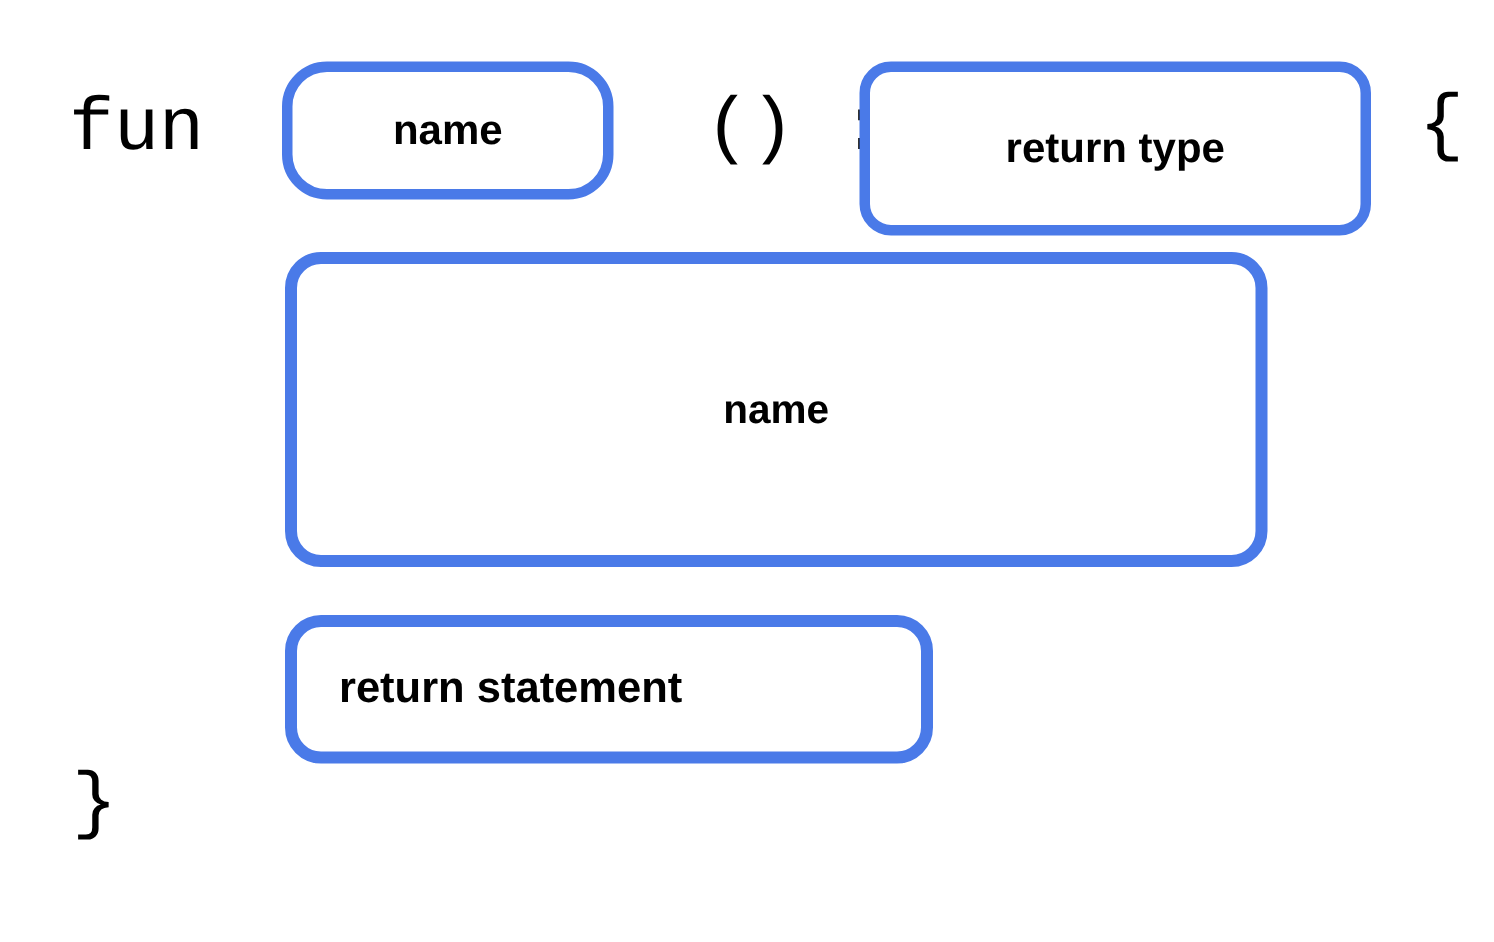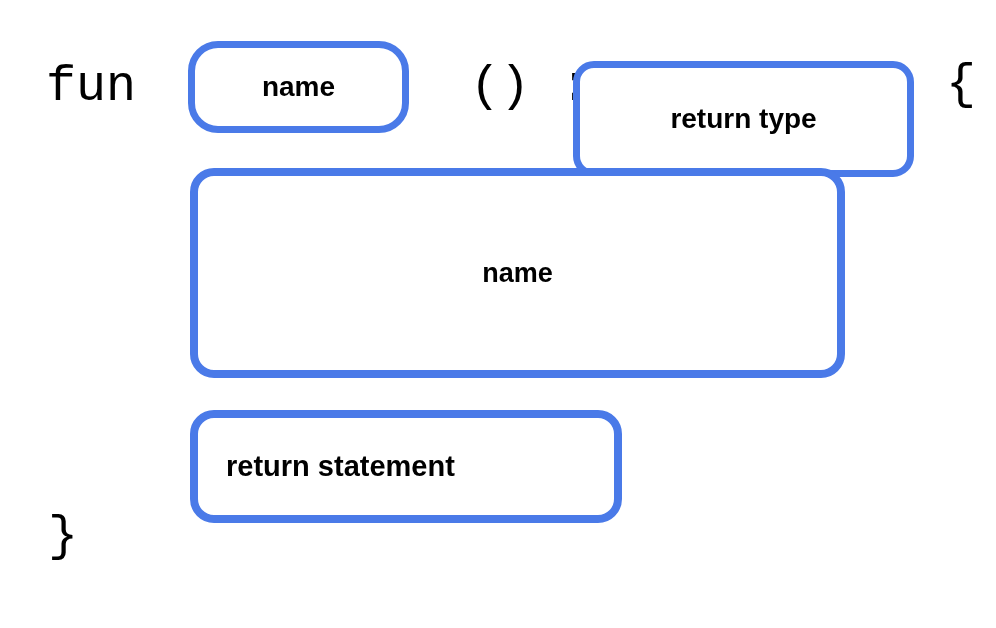--- a/index.html
+++ b/index.html
@@ -65,37 +65,36 @@
     left: 470px; top: 62px;
     font-size: 50px;
     letter-spacing: 0px;
   }
   #slot-return-type {
     left: 573px; top: 41px;
     width: 341px; height: 116px;
     border-width: 7px;
     border-radius: 21px;
     font-size: 28px;
-    margin-top: 20px;
   }
   #token-open-brace {
     left: 946px; top: 60px;
     font-size: 50px;
   }
   #slot-body {
     left: 190px; top: 168px;
     width: 655px; height: 210px;
     border-width: 8px;
     border-radius: 24px;
     justify-content: center;
     font-size: 27px;
   }
   #slot-return-statement {
     left: 190px; top: 410px;
-    width: 432px; height: 113px;
+    width: 432px; height: 99px;
     border-width: 8px;
     border-radius: 24px;
     padding-left: 28px;
     font-size: 29px;
   }
   #token-close-brace {
     left: 48px; top: 512px;
     font-size: 50px;
   }
 </style>

